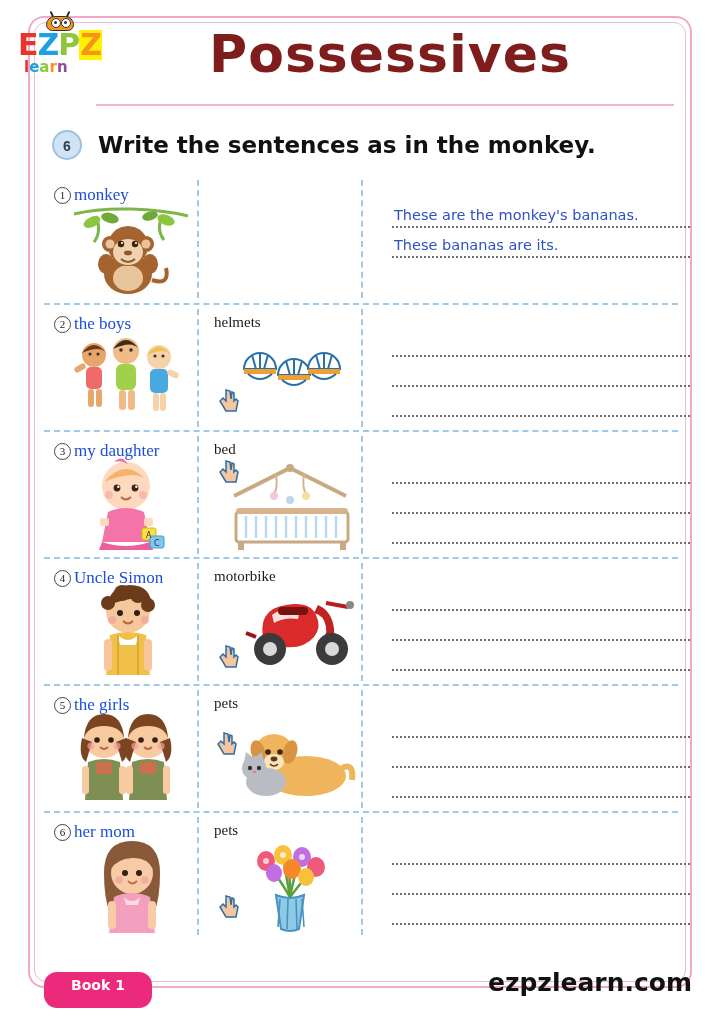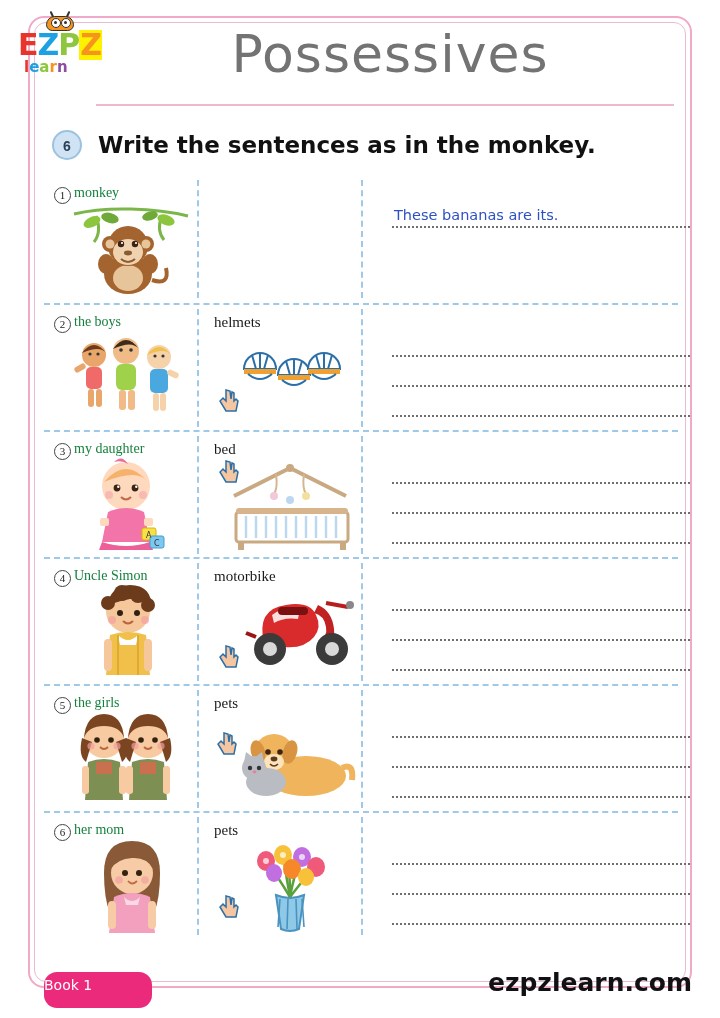--- a/index.html
+++ b/index.html
@@ -99,24 +99,24 @@
   .logo .bug .ant.l { left: 11px; transform: rotate(-25deg); }
   .logo .bug .ant.r { left: 27px; transform: rotate(25deg); }
 
   
   .title {
     position: absolute;
     left: 110px; top: 22px;
     width: 560px;
     text-align: center;
     font-family: "DejaVu Sans", sans-serif;
-    font-weight: 400;
+    font-weight: 700;
     font-size: 52px;
     line-height: 64px;
-    color: #737373;
+    color: #7f1d1d;
     letter-spacing: 1px;
   }
   .title-rule {
     position: absolute;
     left: 96px; top: 104px;
     width: 578px; height: 0;
     border-top: 2px solid #f2b7d0;
   }
 
   
@@ -194,22 +194,22 @@
     font-size: 11px;
     line-height: 15px;
     text-align: center;
     color: #222;
     box-sizing: border-box;
     font-family: "Liberation Serif", serif;
   }
   .word-a {
     position: absolute; left: 30px; top: 9px;
     font-family: "Liberation Serif", serif;
-    font-size: 14px;
-    color: #15803d;
+    font-size: 17px;
+    color: #1d4ed8;
     white-space: nowrap;
   }
   .word-b {
     position: absolute; left: 8px; top: 9px;
     font-family: "Liberation Serif", serif;
     font-size: 15px;
     color: #1a1a1a;
     white-space: nowrap;
   }
 
@@ -241,23 +241,24 @@
 
   
   .book-badge {
     position: absolute;
     left: 44px; top: 972px;
     width: 108px; height: 36px;
     background: #ec2a7b;
     border-radius: 13px;
     color: #fff;
     font-family: "DejaVu Sans", sans-serif;
-    font-weight: 400;
+    font-weight: 700;
     font-size: 14px;
     line-height: 26px;
+    text-align: center;
   }
   .site {
     position: absolute;
     right: 28px; top: 968px;
     font-family: "DejaVu Sans", sans-serif;
     font-weight: 700;
     font-size: 25px;
     color: #111;
   }
 </style>
@@ -328,20 +329,23 @@
           <ellipse cx="62" cy="51" rx="4" ry="2.4" fill="#8a5a32"></ellipse>
           <path d="M55 57 q7 6 14 0" stroke="#8a5a32" stroke-width="2" fill="none"></path>
           <path d="M86 78 q18 6 14 -12" stroke="#a4642f" stroke-width="4" fill="none"></path>
         </svg>
       </div>
       <div class="vdiv1"></div>
       <div class="vdiv2"></div>
       <div class="col-c">
         <div class="ans-lines">
           <div class="dotline">
+              <span class="filled">These are the monkey's bananas.</span>
+            </div>
+          <div class="dotline">
               <span class="filled">These bananas are its.</span>
             </div>
         </div>
       </div>
     </div>
 
     <div class="row">
       <div class="col-a">
         <div class="num">2</div>
         <div class="word-a">the boys</div>

